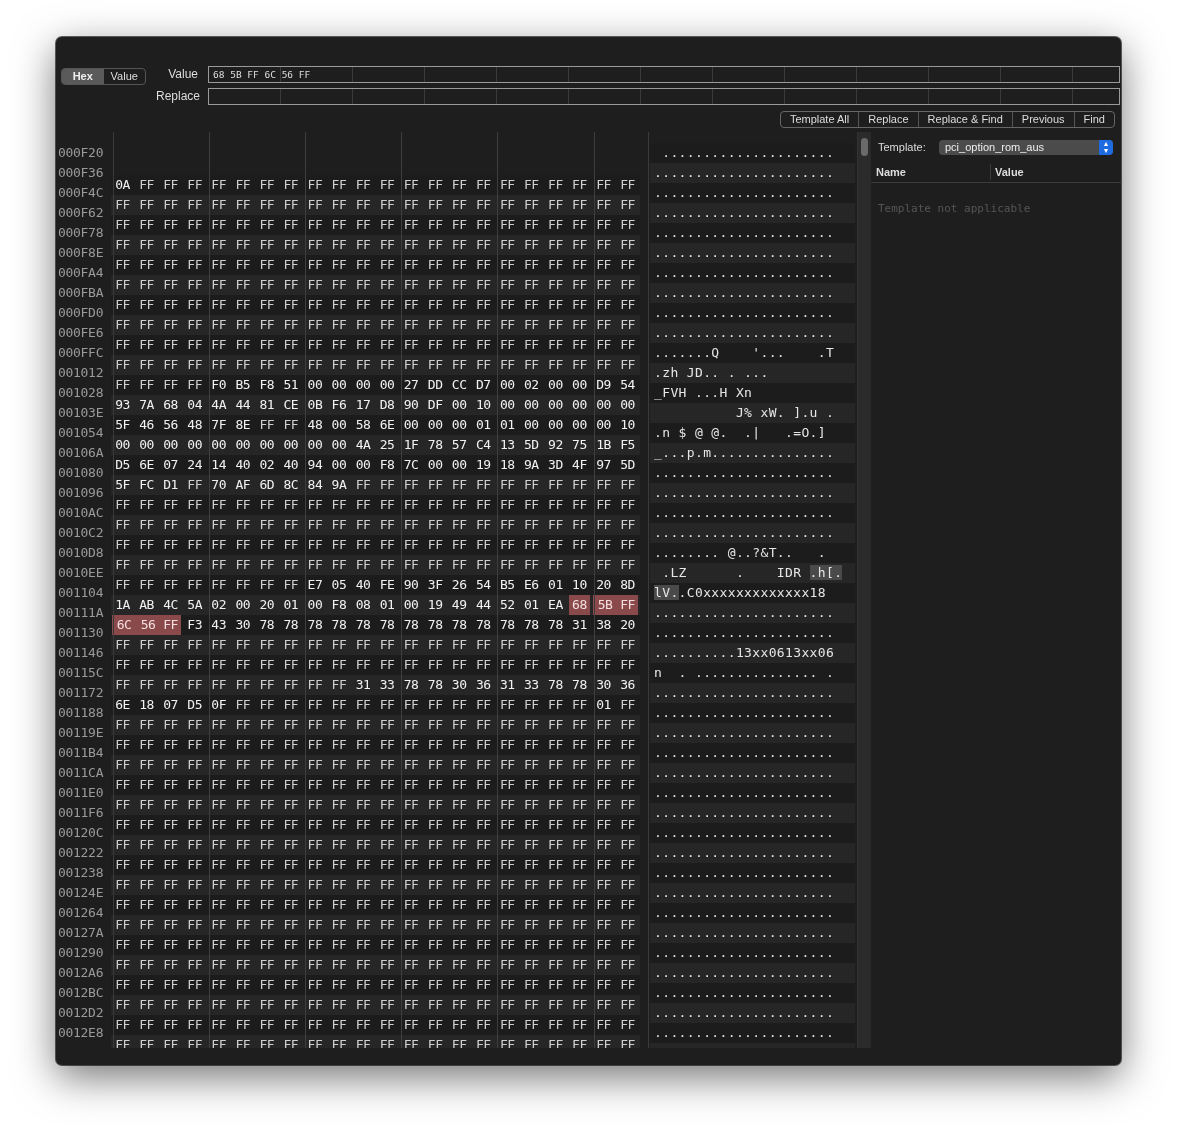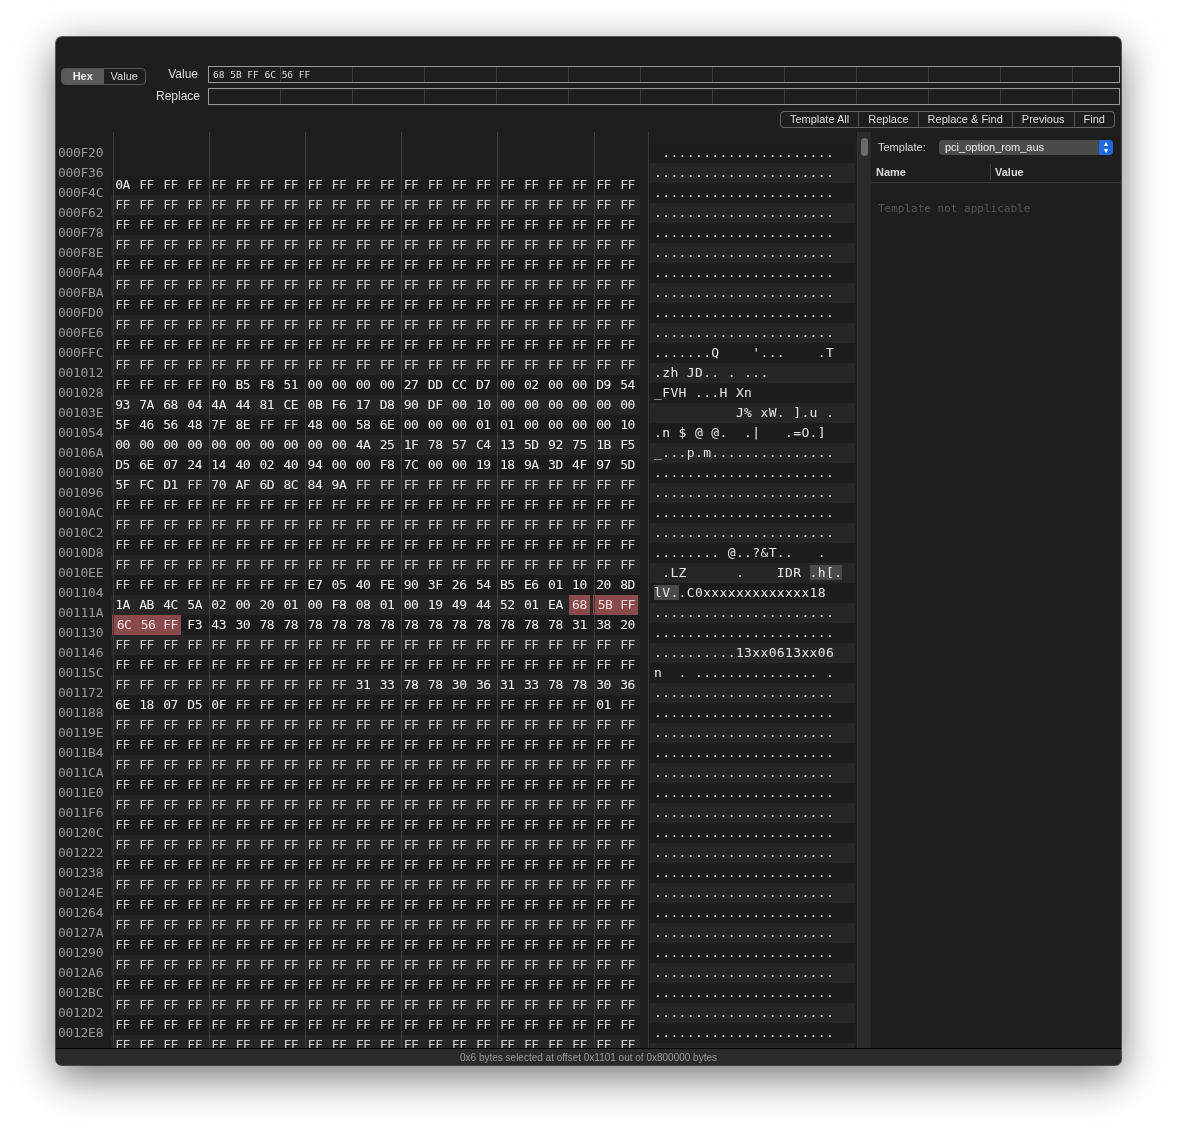--- a/index.html
+++ b/index.html
@@ -146,19 +146,18 @@
       <div class="tpl-arrow">▴<br>▾</div>
     </div>
     <div class="tbl-head">
       <span class="c1">Name</span>
       <span class="divider"></span>
       <span class="c2">Value</span>
     </div>
     <div class="empty-msg">Template not applicable</div>
   </div>
 
-  <div class="statusbar">0x6 bytes selected at offset 0x1101 out of 0x800000 bytes</div>
 <div class="grp-sep" style="left: 152.7px;"></div>
     <div class="grp-sep" style="left: 248.9px;"></div>
     <div class="grp-sep" style="left: 345.1px;"></div>
     <div class="grp-sep" style="left: 441.3px;"></div>
     <div class="grp-sep" style="left: 537.5px;"></div>
   </div>
 
 </body></html>

